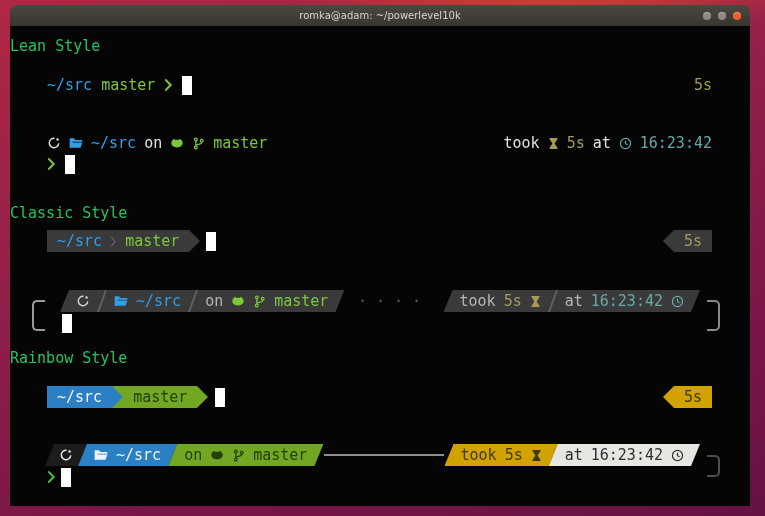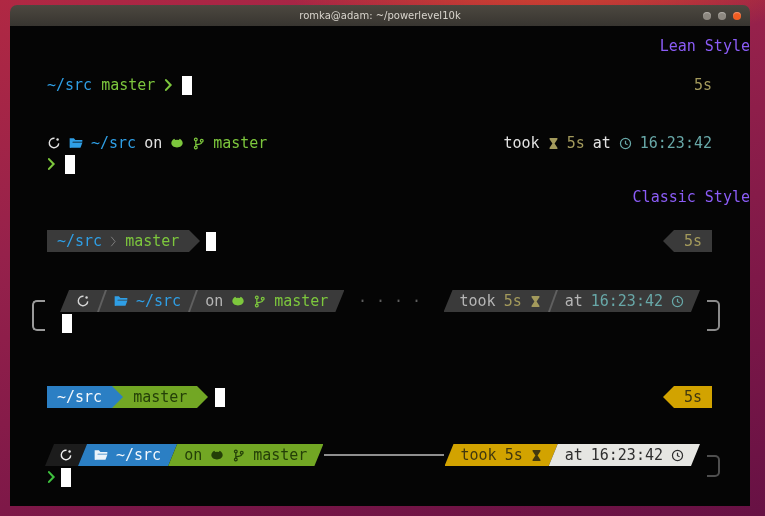--- a/index.html
+++ b/index.html
@@ -15,21 +15,21 @@
     height:21px;border-radius:7px 7px 0 0;position:relative;
     background:linear-gradient(#4c4840,#383530);
     display:flex;align-items:center;justify-content:center;
     color:#d9d5cd;font-size:10px;font-family:"DejaVu Sans","Liberation Sans",sans-serif;
   }
   .controls{position:absolute;right:9px;top:0;height:100%;display:flex;align-items:center;gap:7px;}
   .ctrl{width:8px;height:8px;border-radius:50%;background:#8d8880;box-shadow:inset 0 1px 1px rgba(255,255,255,.35);}
   .ctrl.close{background:#f15d22;}
   .term{position:relative;height:480px;background:#050505;font-size:15px;color:#dcdcdc;}
 
-  .heading{position:absolute;left:0;right:0;text-align:right;color:#8b5cf6;}
+  .heading{position:absolute;left:0;right:0;text-align:left;color:#22c55e;}
   .row{position:absolute;left:37px;right:38px;height:22px;display:flex;align-items:center;}
   .grp{display:flex;align-items:center;column-gap:9px;}
   .g8{column-gap:8px;}
   .b{font-weight:normal;}
   .t-blue{color:#2f9fe6;} .t-green{color:#7dc73d;} .t-khaki{color:#a39a5c;}
   .t-teal{color:#68a8a8;} .t-white{color:#e2e2e2;} .t-gray{color:#b5b5b5;}
   .t-dkgreen{color:#243f08;} .t-dkgold{color:#41380f;} .t-dark{color:#2e2e2e;}
   .path{display:flex;}
   .cursor{display:inline-block;width:10px;height:19px;background:#ffffff;}
   svg{display:block;}
@@ -179,21 +179,21 @@
       <div class="grp">
         <span class="icn t-green">
             <svg width="9" height="14">
               <use href="#i-chev"></use>
             </svg>
           </span>
         <span class="cursor"></span>
       </div>
     </div>
 
-    <div class="heading" style="top:162px">Classic Style</div>
+    <div class="heading" style="top:178px">Classic Style</div>
 
     <div class="row" style="top:204px;justify-content:space-between">
       <div class="grp" style="column-gap:6px">
         <div class="seg">
           <span class="path">
               <span class="t-blue">~/</span>
               <span class="t-blue b">src</span>
             </span>
           <span class="icn" style="color:#7c7c7c">
               <svg width="7" height="13">
@@ -266,20 +266,21 @@
                 <use href="#i-clock"></use>
               </svg>
             </span>
         </div>
       </div>
     </div>
     <div class="row" style="top:286px;left:52px">
       <span class="cursor"></span>
     </div>
 
+    <div class="heading" style="top:323px">Rainbow Style</div>
 
     <div class="row" style="top:360px;justify-content:space-between">
       <div class="grp" style="column-gap:0">
         <div class="seg" style="background:#2b7fc4">
           <span class="path" style="color:#f4f8fc">
               <span>~/</span>
               <span class="b">src</span>
             </span>
           </div>
         <span class="ar" style="border-left:11px solid #2b7fc4;background:#72a724"></span>

